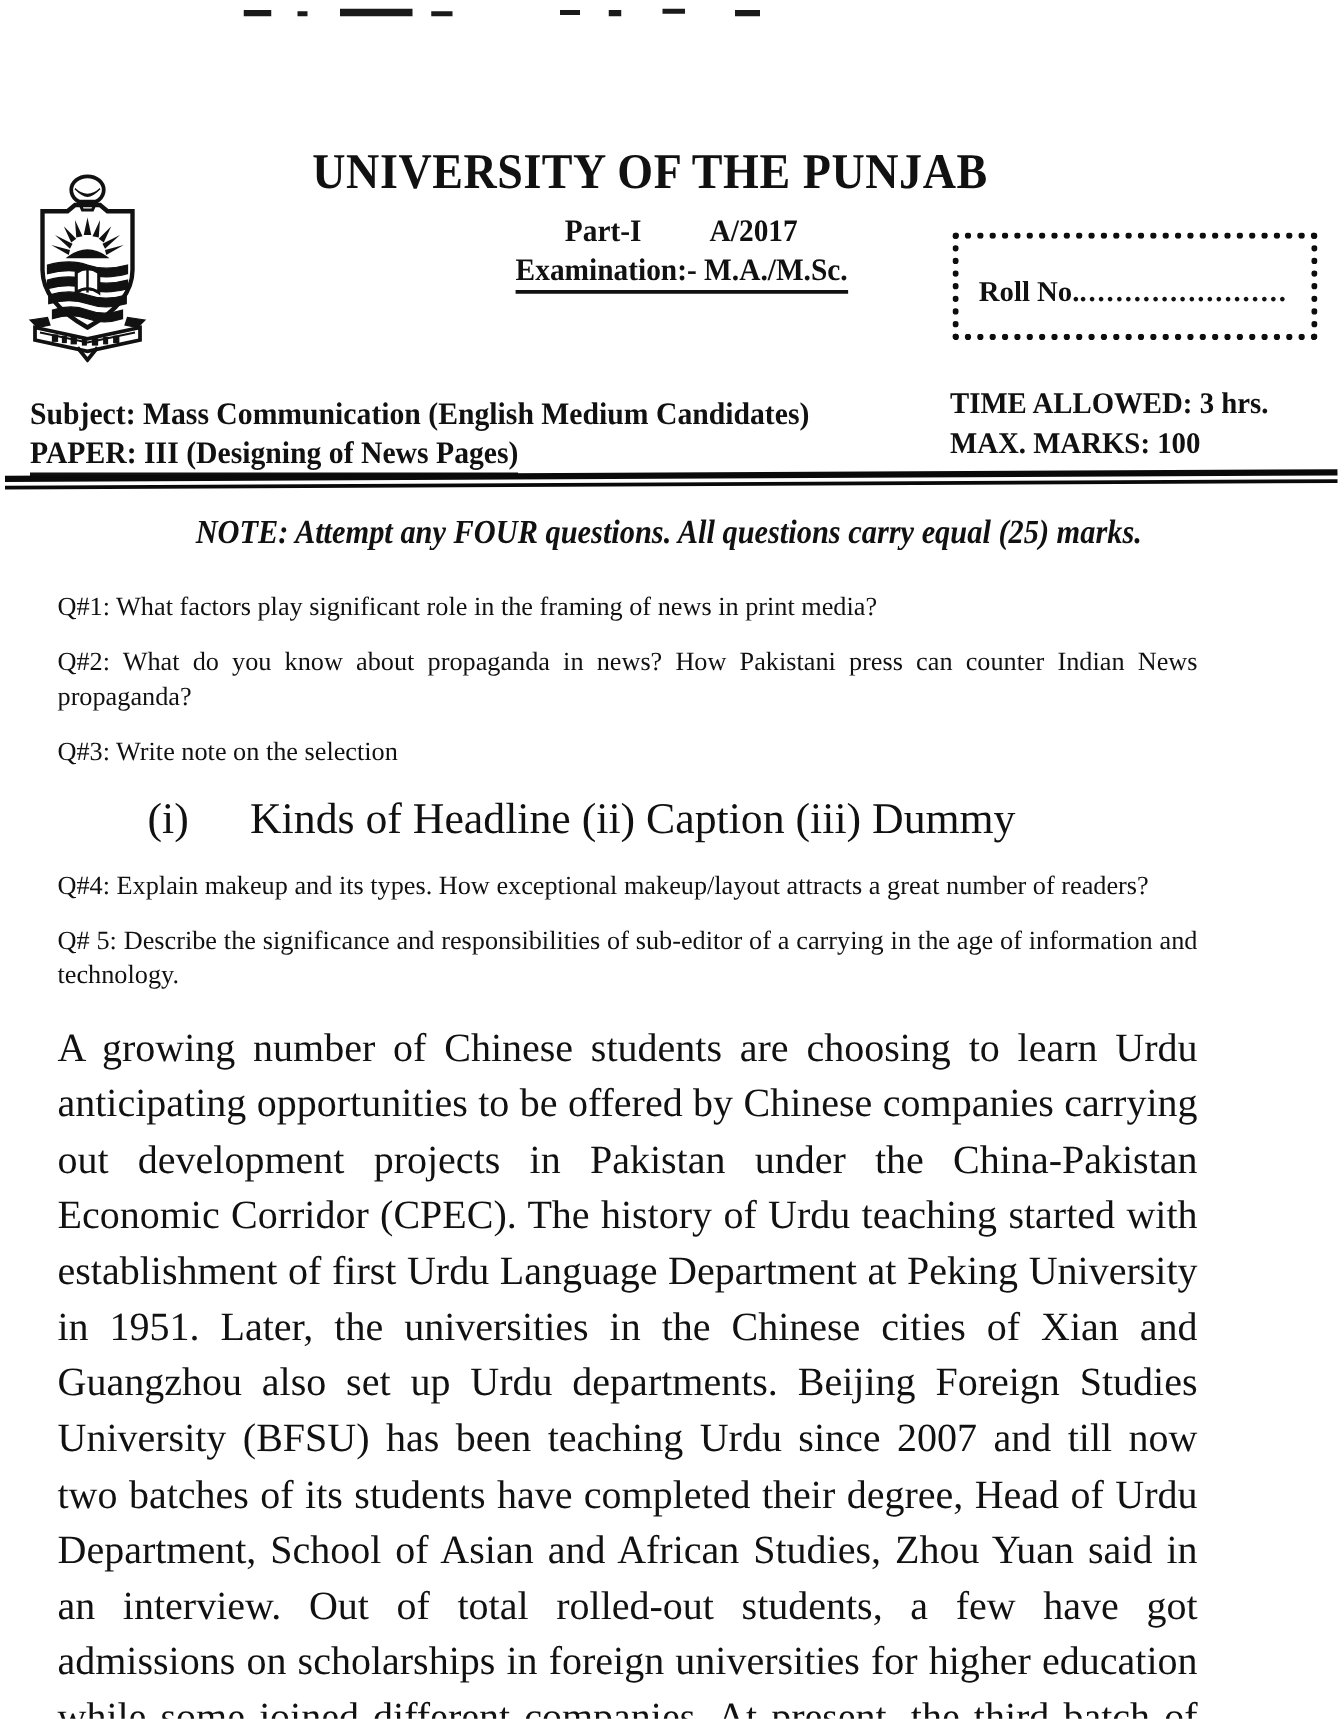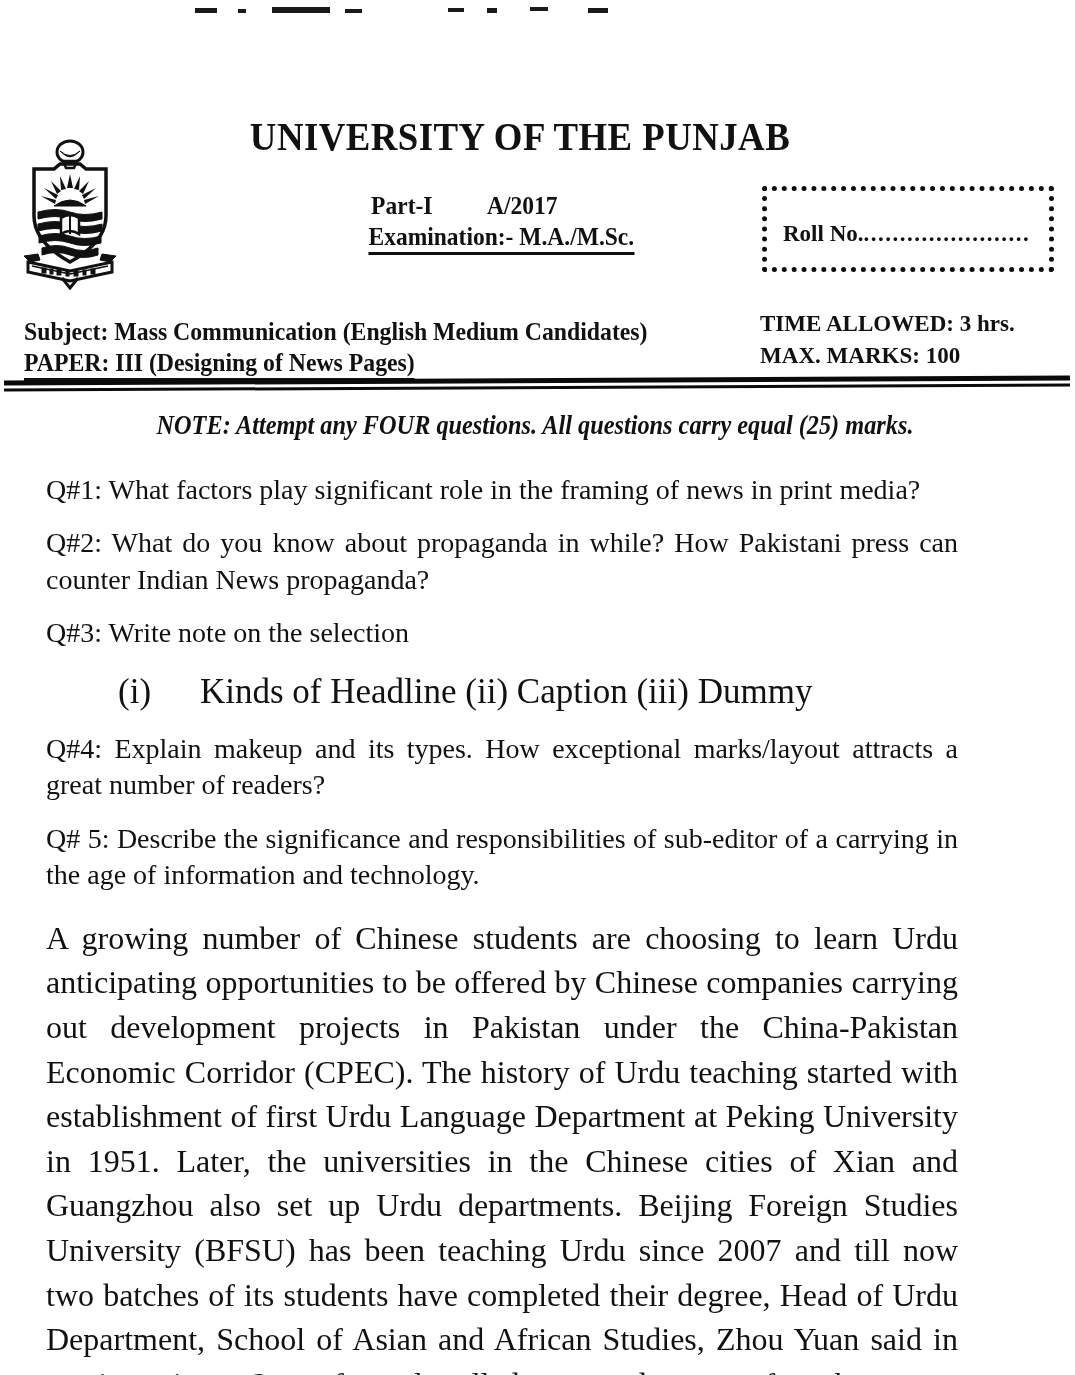--- a/index.html
+++ b/index.html
@@ -54,23 +54,23 @@
     letter-spacing: 0.5px;
     font-family: "Liberation Serif", "DejaVu Serif", serif;
     transform: scaleX(0.92);
     transform-origin: center;
     white-space: nowrap;
   }
 
   .exam-block {
     position: absolute;
     left: 360px;
-    top: 192px;
+    top: 172px;
     width: 370px;
-    text-align: left;
+    text-align: center;
   }
   .exam-line1 {
     font-size: 25px;
     font-weight: bold;
     white-space: nowrap;
     transform: scaleX(0.94);
     transform-origin: center;
   }
   .exam-line1 .part { margin-right: 58px; }
   .exam-line2 {
@@ -190,21 +190,21 @@
   }
 
   
   .content {
     position: absolute;
     left: 46px;
     top: 472px;
     width: 912px;
   }
   .q {
-    font-size: 28px;
+    font-size: 21px;
     line-height: 1.30;
     margin-bottom: 17px;
     text-align: justify;
     text-justify: inter-word;
   }
   .q.nojustify { text-align: left; }
   .q-sub {
     font-size: 35px;
     line-height: 1.30;
     margin-bottom: 17px;
@@ -321,29 +321,29 @@
   </div>
 
   <div class="note-line">NOTE: Attempt any FOUR questions. All questions carry equal (25) marks.</div>
 
 </div>
 
 <div class="content">
 
   <div class="q nojustify">Q#1: What factors play significant role in the framing of news in print media?</div>
 
-  <div class="q">Q#2: What do you know about propaganda in while? How Pakistani press can counter Indian News propaganda?</div>
+  <div class="q">Q#2: What do you know about propaganda in news? How Pakistani press can counter Indian News propaganda?</div>
 
   <div class="q nojustify">Q#3: Write note on the selection</div>
 
   <div class="q-sub">
     <span class="roman">(i)</span><span>Kinds of Headline  (ii) Caption  (iii) Dummy</span>
   </div>
 
-  <div class="q">Q#4: Explain makeup and its types. How exceptional marks/layout attracts a great number of readers?</div>
+  <div class="q">Q#4: Explain makeup and its types. How exceptional makeup/layout attracts a great number of readers?</div>
 
   <div class="q">Q# 5: Describe the significance and responsibilities of sub-editor of a carrying in the age of information and technology.</div>
 
 
 
   <div class="para">A growing number of Chinese students are choosing to learn Urdu anticipating opportunities to be offered by Chinese companies carrying out development projects in Pakistan under the China-Pakistan Economic Corridor (CPEC). The history of Urdu teaching started with establishment of first Urdu Language Department at Peking University in 1951. Later, the universities in the Chinese cities of Xian and Guangzhou also set up Urdu departments. Beijing Foreign Studies University (BFSU) has been teaching Urdu since 2007 and till now two batches of its students have completed their degree, Head of Urdu Department, School of Asian and African Studies, Zhou Yuan said in an interview. Out of total rolled-out students, a few have got admissions on scholarships in foreign universities for higher education while some joined different companies. At present, the third batch of 20 students is studying Urdu, she added.</div>
 
 </div>
 
 </body></html>

